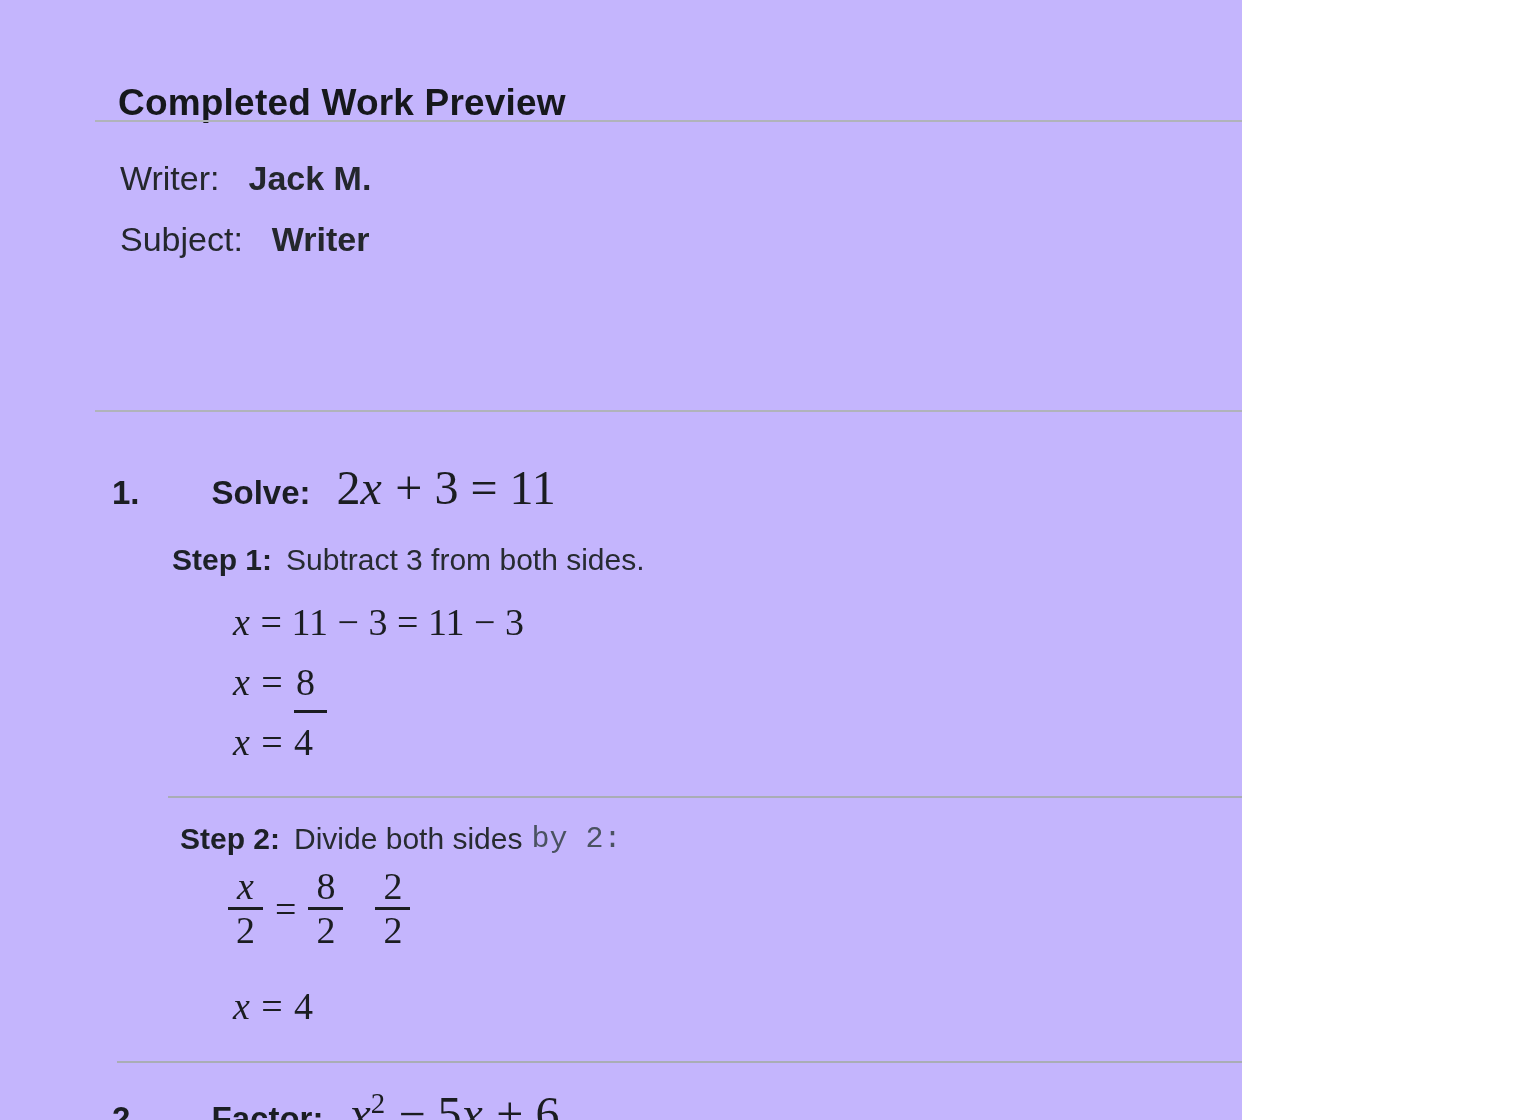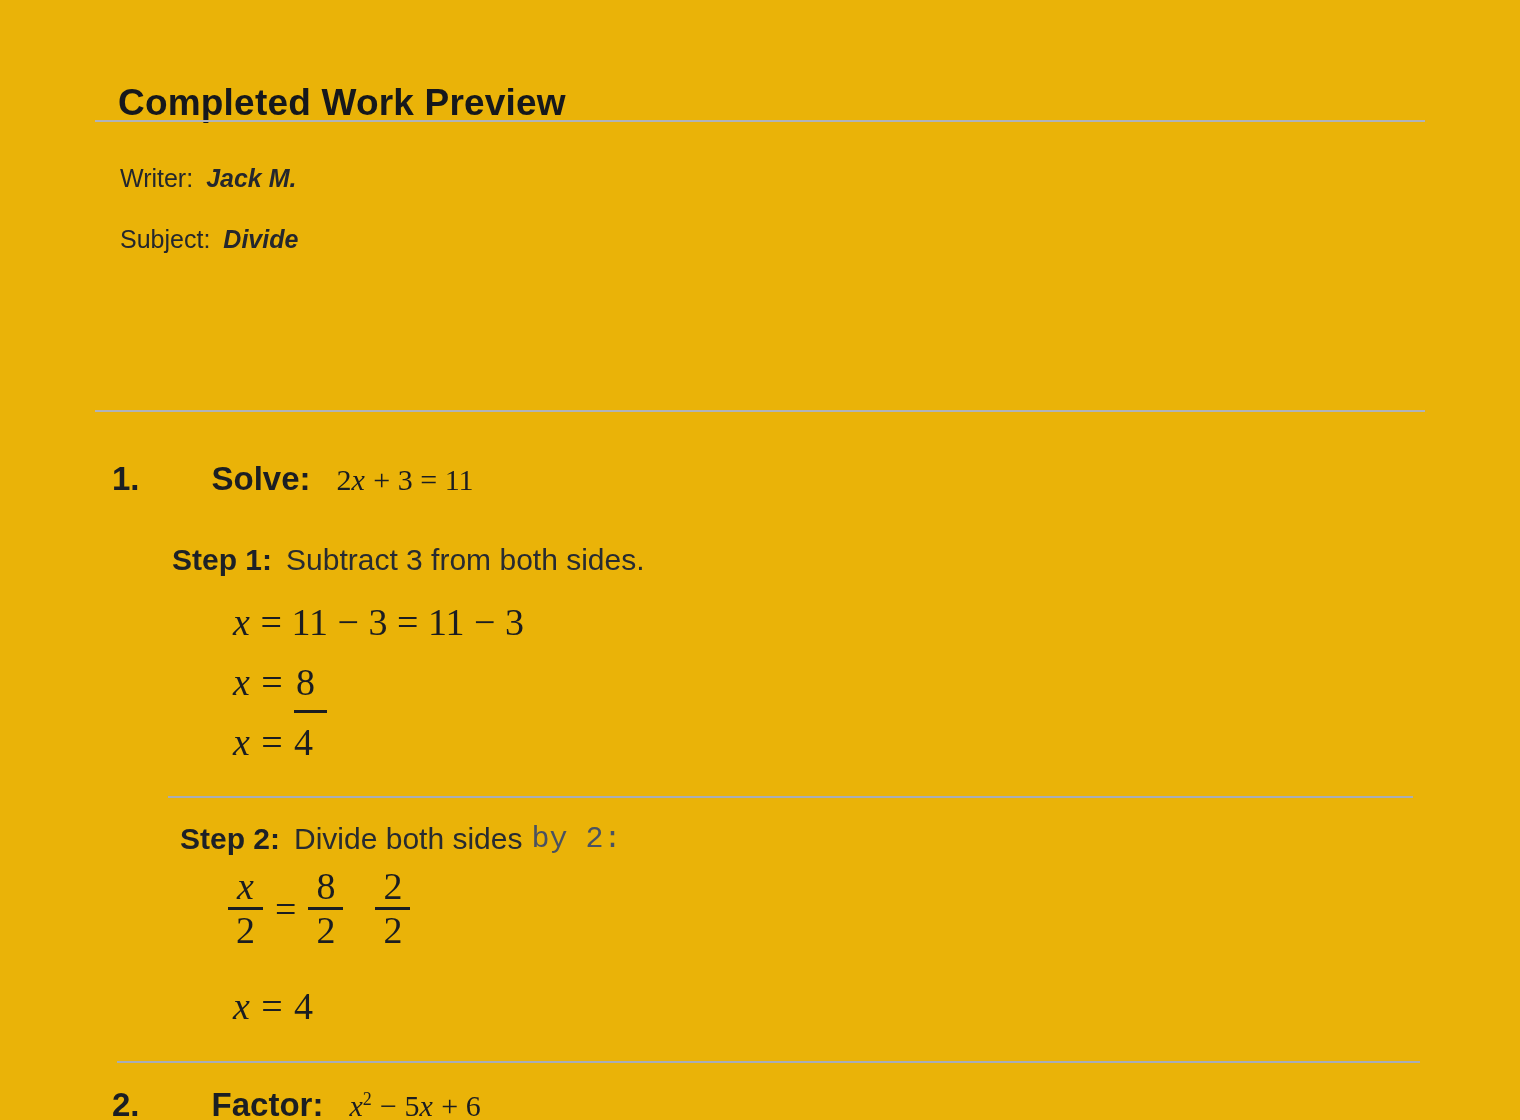--- a/index.html
+++ b/index.html
@@ -2,23 +2,23 @@
 <html><head>
 <meta charset="utf-8">
 <style>
   html, body {
     margin: 0;
     padding: 0;
     background: #ffffff;
   }
   .page {
     position: relative;
-    width: 1520px;
+    width: 1242px;
     height: 1120px;
-    background: #eab308;
+    background: #c4b5fd;
     overflow: hidden;
     font-family: "Liberation Sans", sans-serif;
     color: #24272d;
   }
   .abs { position: absolute; }
 
   .title {
     left: 118px; top: 57px;
     font-size: 37px;
     font-weight: 700;
@@ -33,25 +33,25 @@
   .rule-1 { left: 95px;  top: 120px;  width: 1330px; }
   .rule-2 { left: 95px;  top: 410px;  width: 1330px; }
   .rule-3 { left: 168px; top: 796px;  width: 1245px; background:#a9adb5; }
   .rule-4 { left: 117px; top: 1061px; width: 1303px; background:#a9adb5; }
 
   .meta { left: 120px; top: 148px; }
   .meta-row {
     height: 61px;
     display: flex;
     align-items: center;
-    font-size: 25px;
+    font-size: 34px;
     color: #24272d;
   }
   .meta-row .label { font-weight: 400; }
-  .meta-row .value { font-weight: 700; margin-left: 13px; font-style: italic; }
+  .meta-row .value { font-weight: 700; margin-left: 29px; }
   .meta-row .value.regular { font-weight: 400; }
 
   .problem-title {
     display: flex;
     align-items: baseline;
     font-size: 33px;
     color: #1b1e23;
   }
   .p1-title { left: 112px; top: 460px; }
   .p2-title { left: 112px; top: 1086px; }
@@ -59,21 +59,21 @@
   .problem-title .verb { font-weight: 700; margin-right: 26px; margin-left: 48px; }
 
   .math {
     font-family: "Liberation Serif", serif;
     color: #1b1d21;
   }
   .mvar {
     font-family: "Liberation Serif", serif;
     font-style: italic;
   }
-  .problem-title .math { font-size: 30px; }
+  .problem-title .math { font-size: 48px; }
   sup.msup {
     font-size: 60%;
     vertical-align: super;
     line-height: 0;
   }
   .gap-l { margin-left: 0.28em; }
 
   .step-line {
     display: flex;
     align-items: flex-end;
@@ -130,21 +130,21 @@
   <h1 class="abs title">Completed Work Preview</h1>
   <div class="abs rule rule-1"></div>
 
   <div class="abs meta">
     <div class="meta-row">
       <span class="label">Writer:</span>
       <span class="value">Jack M.</span>
     </div>
     <div class="meta-row">
       <span class="label">Subject:</span>
-      <span class="value">Divide</span>
+      <span class="value">Writer</span>
     </div>
     <div class="meta-row">
     </div>
   </div>
 
   <div class="abs rule rule-2"></div>
 
   <div class="abs problem-title p1-title">
     <span class="num">1.</span>
     <span class="verb">Solve:</span>

